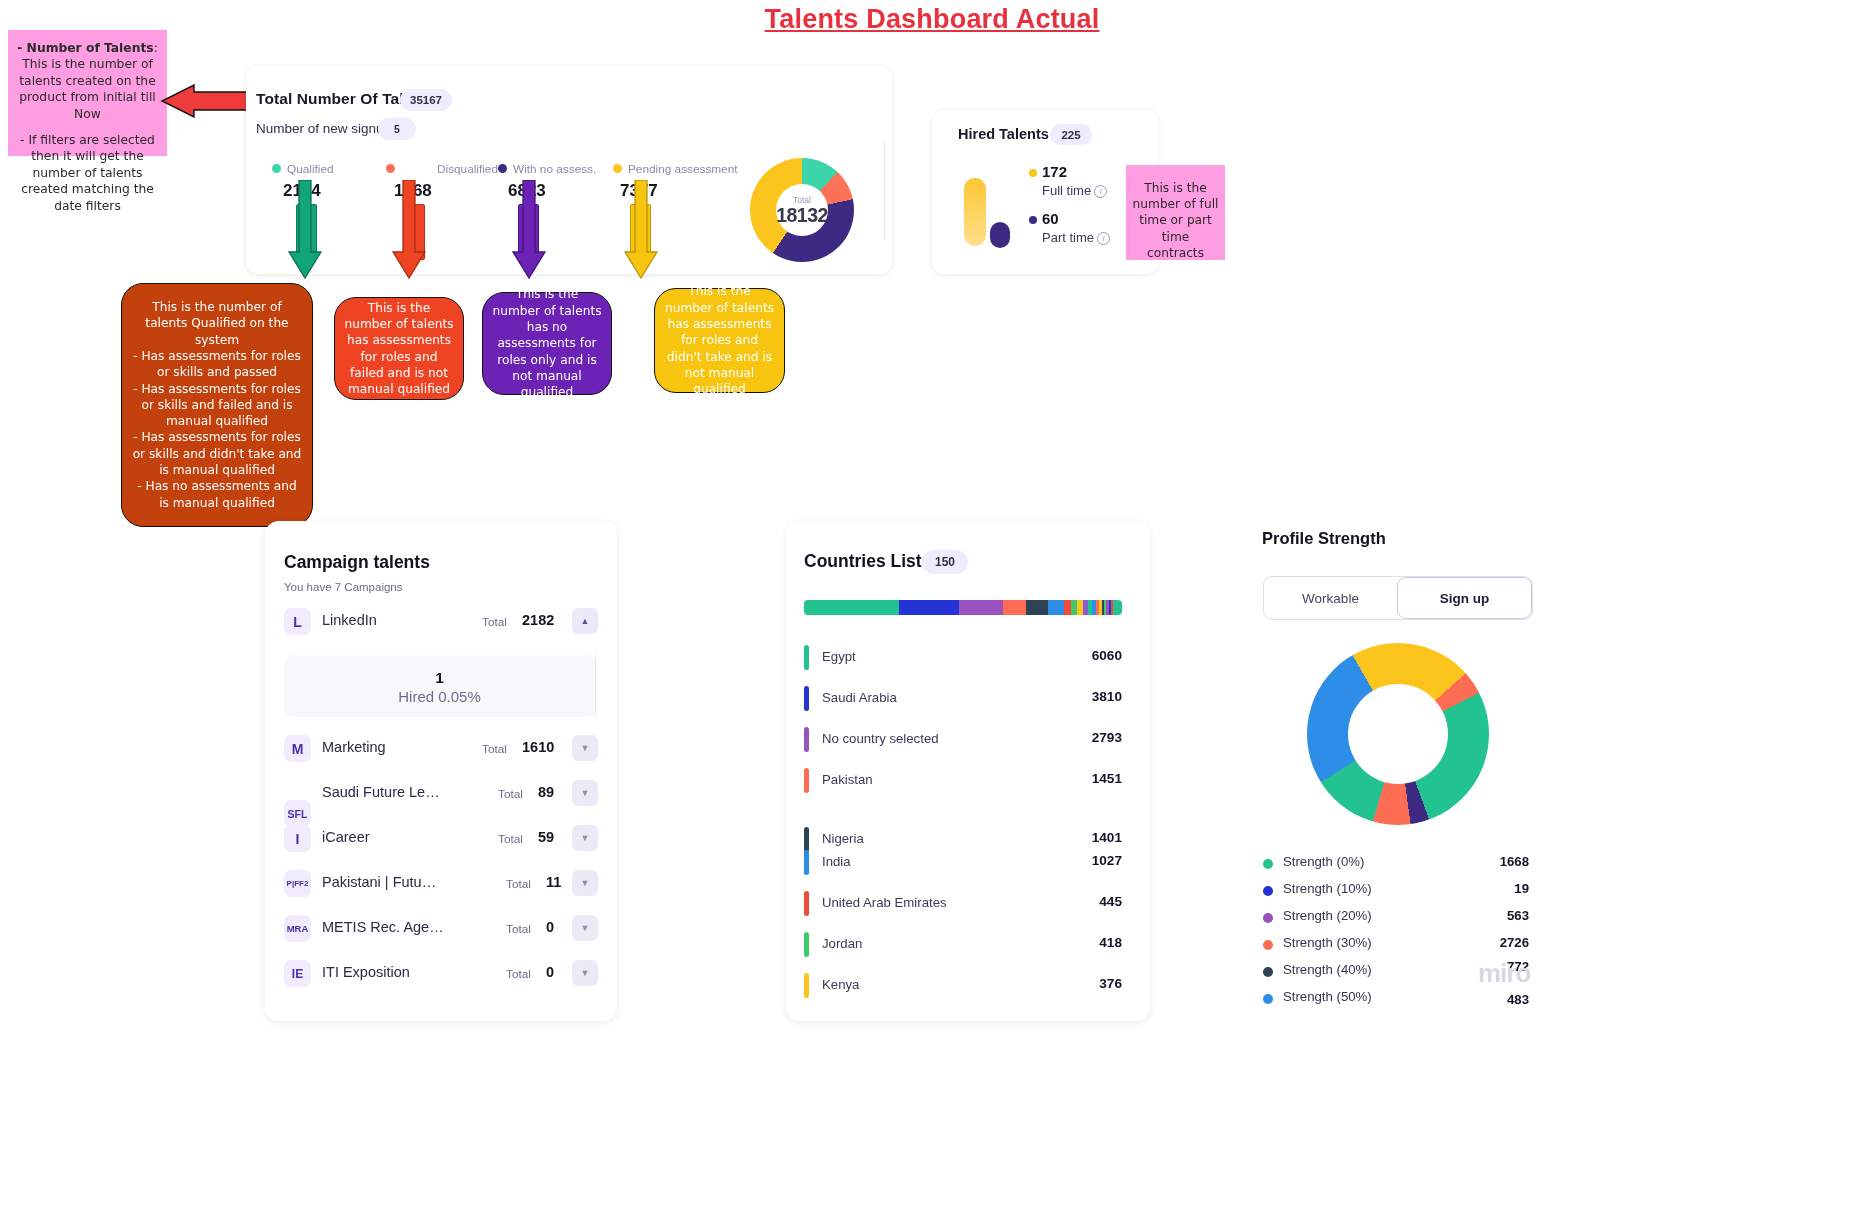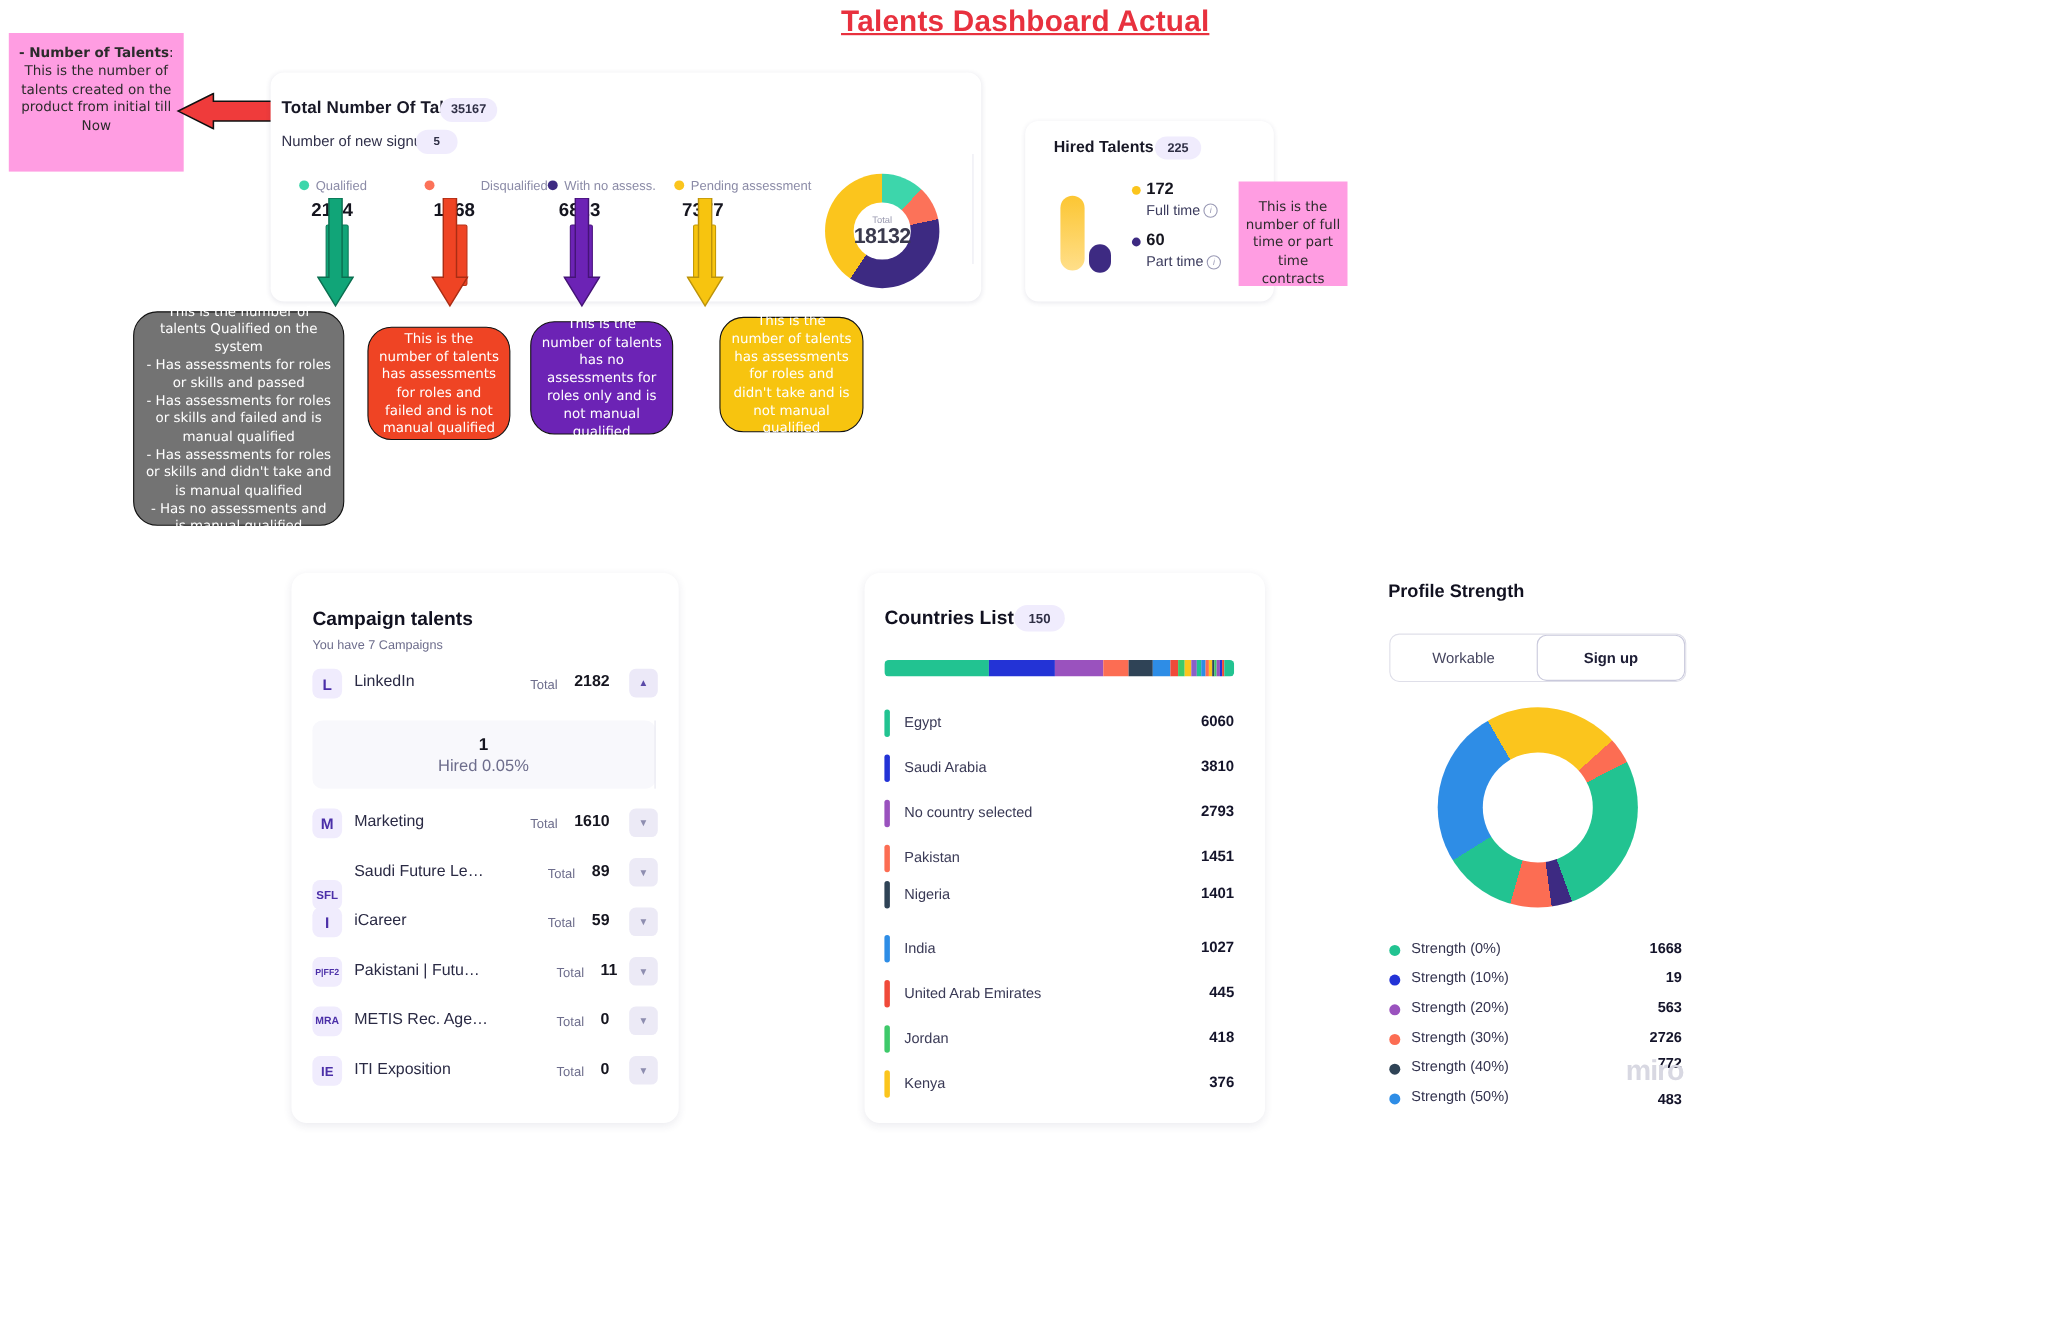--- a/index.html
+++ b/index.html
@@ -100,21 +100,21 @@
   .arrow-down{position:absolute;width:34px;height:100px;}
 
   
   .callout{
     position:absolute;border:1.6px solid #111;border-radius:22px;
     color:#ffffff;font-family:"DejaVu Sans",sans-serif;
     font-size:12.2px;line-height:16.3px;text-align:center;
     display:flex;align-items:center;justify-content:center;
     padding:6px 9px;box-sizing:border-box;
   }
-  #callout-qualified{left:121px;top:283px;width:192px;height:195px;background:#737373;}
+  #callout-qualified{left:121px;top:283px;width:192px;height:244px;background:#c2410c;}
   #callout-disqualified{left:334px;top:297px;width:130px;height:103px;background:#ef4424;}
   #callout-noassess{left:482px;top:292px;width:130px;height:103px;background:#6c23b5;}
   #callout-pending{left:654px;top:288px;width:131px;height:105px;background:#f7c40f;}
 
   
   #campaign-card{
     left:265px;top:521px;width:352px;height:500px;
     background:#ffffff;border-radius:14px;
     box-shadow:0 2px 8px rgba(40,40,90,.09);
   }
@@ -179,20 +179,21 @@
   }
 </style>
 </head>
 <body>
 
 <div class="abs" id="page-title">Talents Dashboard Actual</div>
 
 <div class="abs note-pink" id="note-talents">
   <div><b>- Number of Talents</b><span>: This is the number of talents created on the product from initial till Now</span></div>
   <div style="height:10px"></div>
+  <div>- If filters are selected then it will get the number of talents created matching the date filters</div>
 </div>
 
 <svg class="abs" id="arrow-red" viewBox="0 0 92 34">
   <path d="M92 8 L34 8 L34 1 L2 17 L34 33 L34 26 L92 26 Z" fill="#ef3b3b" stroke="#111" stroke-width="1.4"></path>
 </svg>
 
 <svg class="abs" id="arrow-blue" viewBox="0 0 110 36">
   <path d="M0 10 L72 10 L72 2 L108 18 L72 34 L72 26 L0 26 Z" fill="#1773b3" stroke="#0f4d78" stroke-width="1.3"></path>
 </svg>
 
@@ -372,21 +373,21 @@
 <div class="country-row abs" style="top:727px;">
   <span class="country-tick" style="background:#9a52be"></span>
   <span class="country-name">No country selected</span>
   <span class="country-val">2793</span>
 </div>
 <div class="country-row abs" style="top:768px;">
   <span class="country-tick" style="background:#fc6d53"></span>
   <span class="country-name">Pakistan</span>
   <span class="country-val">1451</span>
 </div>
-<div class="country-row abs" style="top:801px;text-align:right;">
+<div class="country-row abs" style="top:827px;text-align:right;">
   <span class="country-tick" style="background:#2f4356"></span>
   <span class="country-name">Nigeria</span>
   <span class="country-val">1401</span>
 </div>
 <div class="country-row abs" style="top:850px;">
   <span class="country-tick" style="background:#2e8de6"></span>
   <span class="country-name">India</span>
   <span class="country-val">1027</span>
 </div>
 <div class="country-row abs" style="top:891px;">

